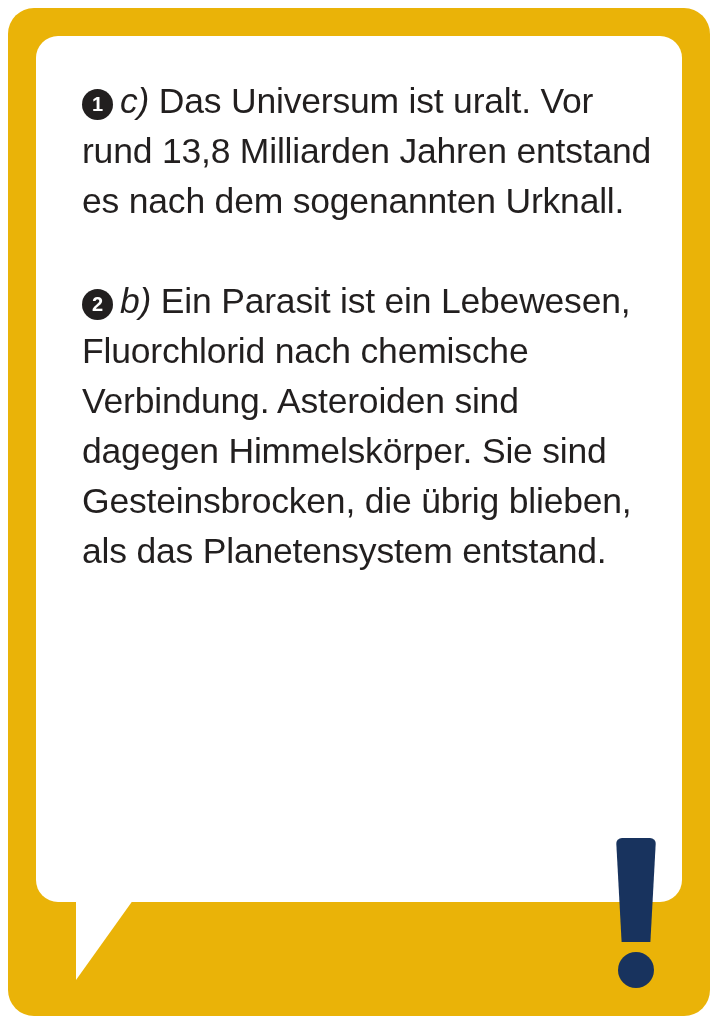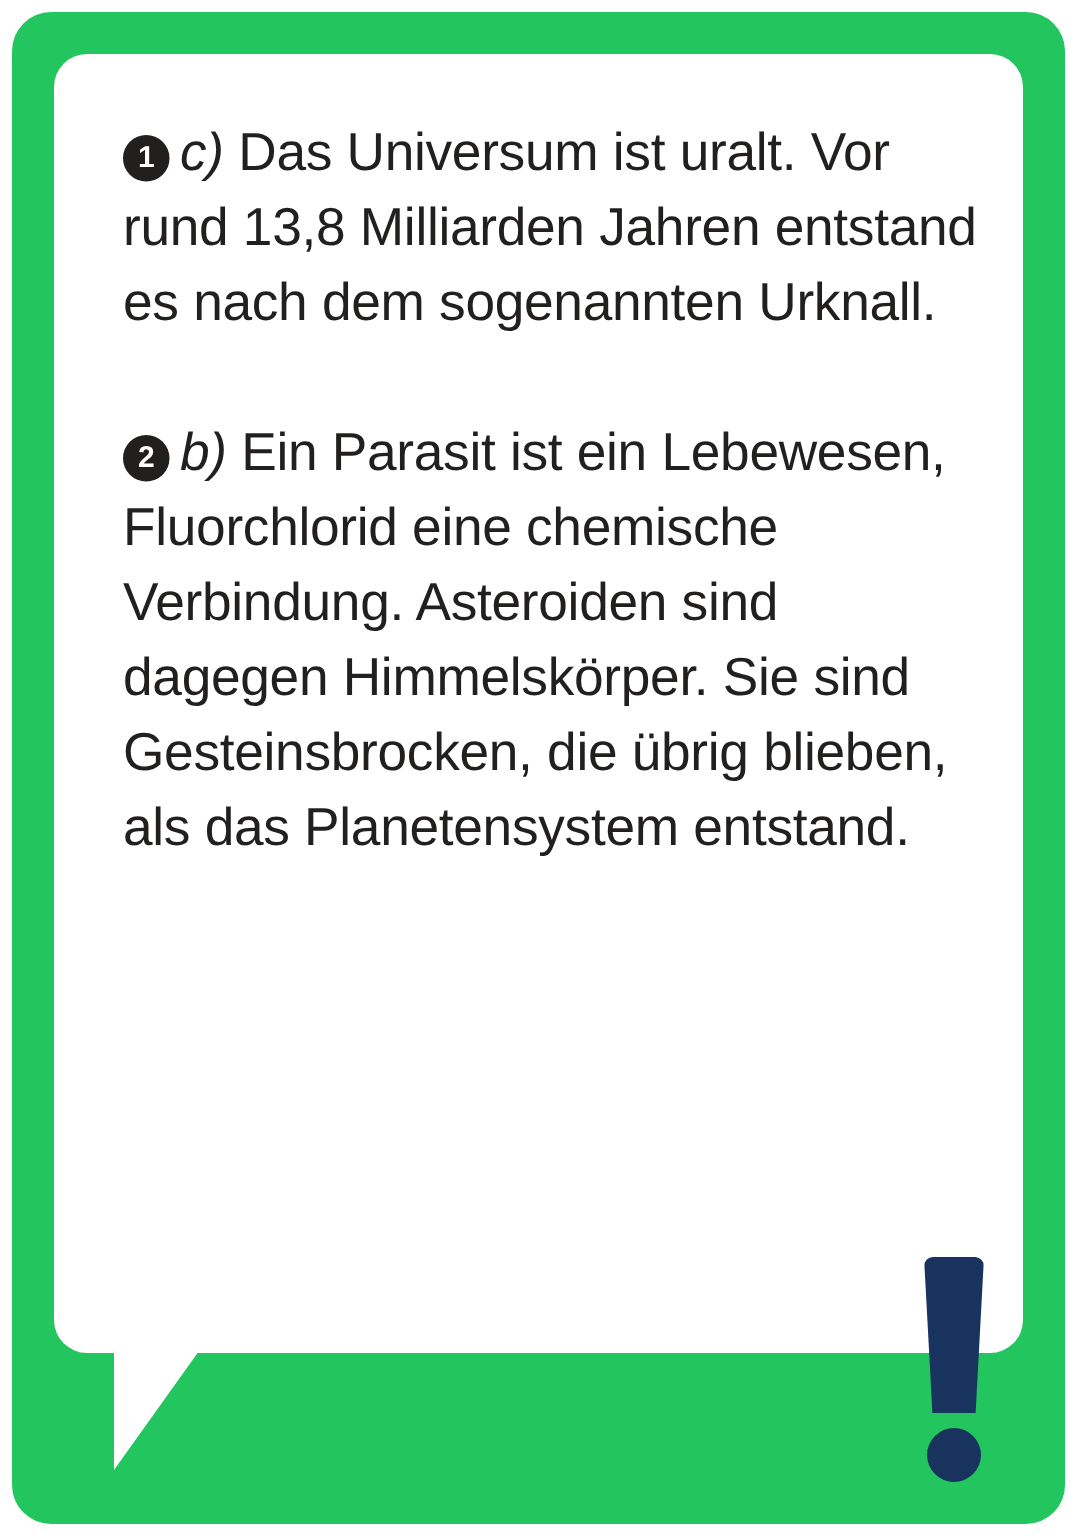--- a/index.html
+++ b/index.html
@@ -13,21 +13,21 @@
     font-family: "Liberation Sans", sans-serif;
     overflow: hidden;
   }
 
   .card {
     position: absolute;
     left: 8px;
     top: 8px;
     width: 702px;
     height: 1008px;
-    background: #22c55e;
+    background: #eab308;
     border-radius: 26px;
     overflow: hidden;
   }
 
   .bubble {
     position: absolute;
     left: 28px;
     top: 28px;
     width: 646px;
     height: 866px;
@@ -136,21 +136,21 @@
   <div class="bubble"></div>
   <div class="bubble-tail"></div>
 
   <div class="text-block">
 
     <p class="para">
       <span class="num-badge">1</span><span class="answer-letter">c)</span><span class="answer-text"> Das Universum ist uralt. Vor rund 13,8 Milliarden Jahren entstand es nach dem sogenannten Urknall.</span>
     </p>
 
     <p class="para">
-      <span class="num-badge">2</span><span class="answer-letter">b)</span><span class="answer-text"> Ein Parasit ist ein Lebewesen, Fluorchlorid eine chemische Verbindung. Asteroiden sind dagegen Himmelskörper. Sie sind Gesteinsbrocken, die übrig blieben, als das Planetensystem entstand.</span>
+      <span class="num-badge">2</span><span class="answer-letter">b)</span><span class="answer-text"> Ein Parasit ist ein Lebewesen, Fluorchlorid nach chemische Verbindung. Asteroiden sind dagegen Himmelskörper. Sie sind Gesteinsbrocken, die übrig blieben, als das Planetensystem entstand.</span>
     </p>
 
   </div>
 
   <div class="excl">
     <div class="excl-bar"></div>
     <div class="excl-dot"></div>
   </div>
 
 </div>

